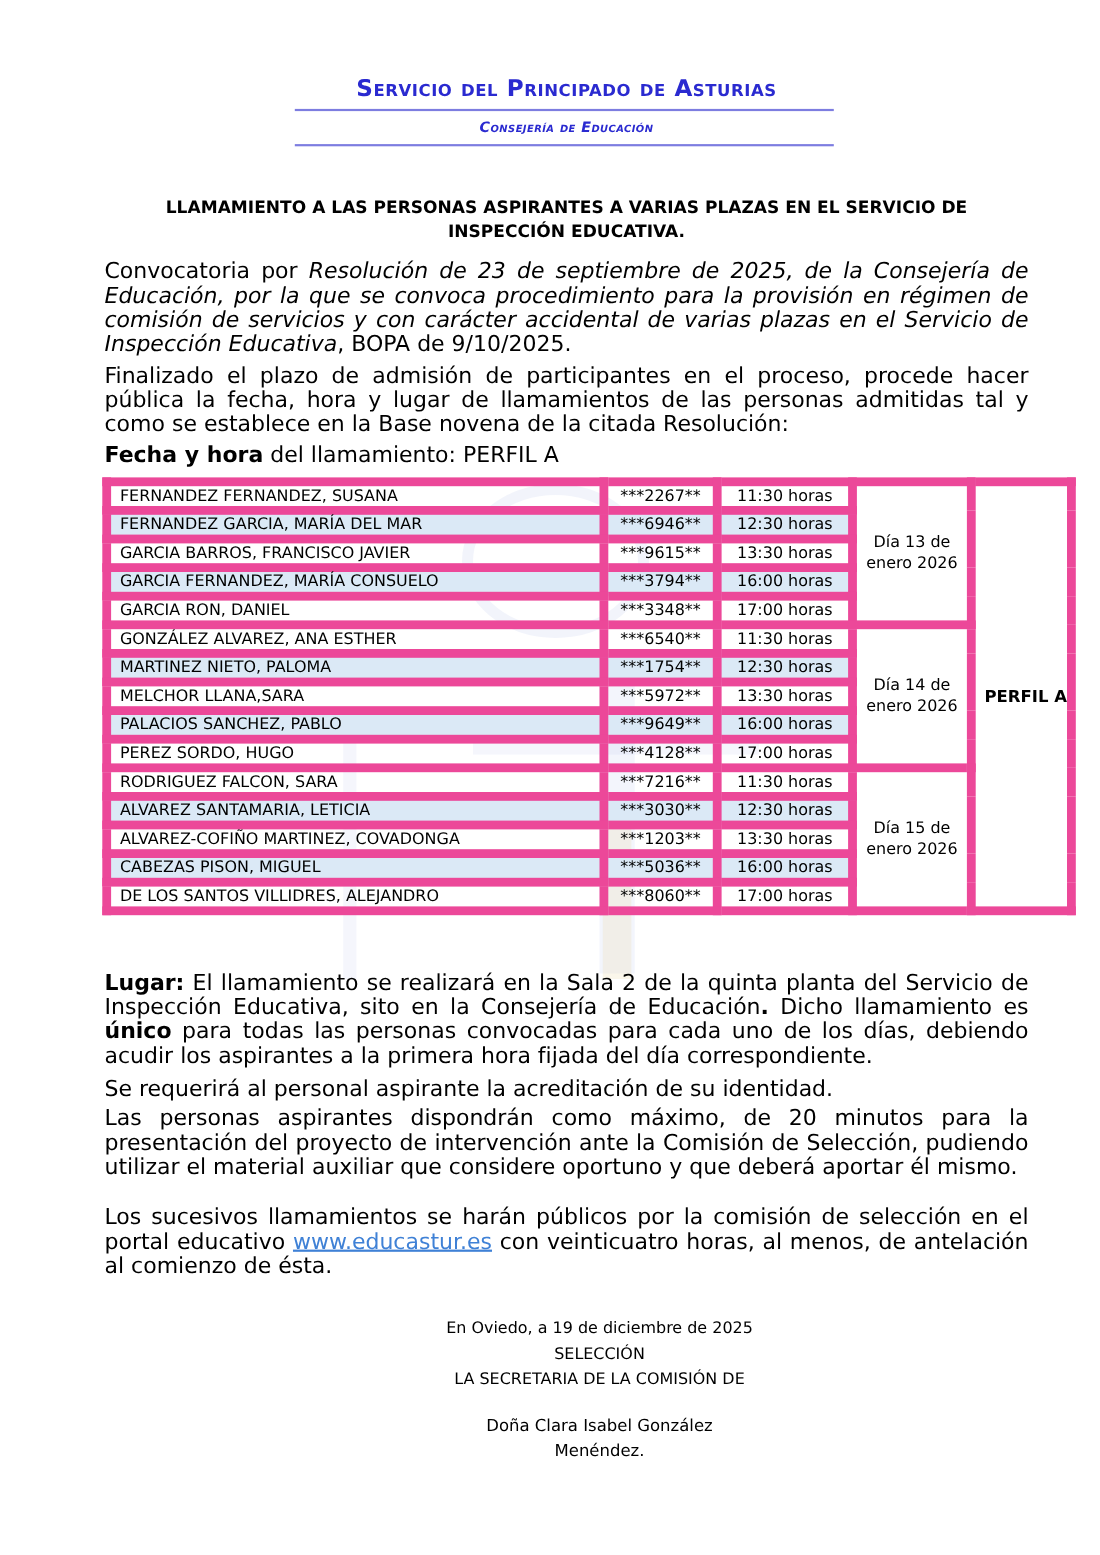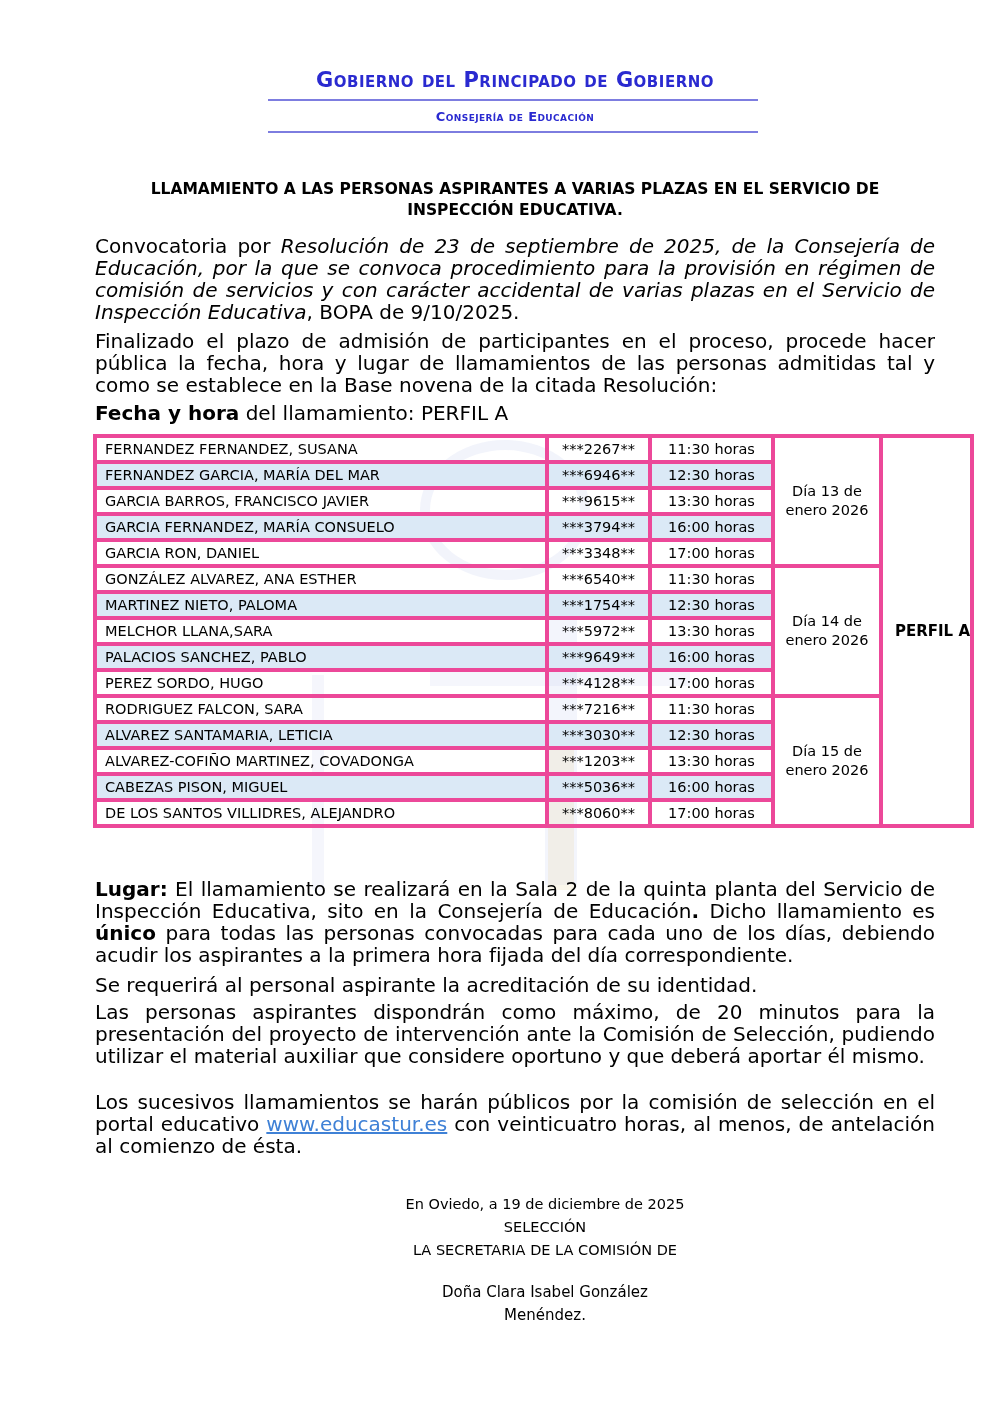--- a/index.html
+++ b/index.html
@@ -13,21 +13,21 @@
 
   
   .gov {
     text-align:center; font-variant:small-caps; font-weight:600;
     font-size:21px; letter-spacing:.5px; color:var(--accent,#2a2ad0);
   }
   .rule { height:2px; width:490px; margin-left:173px; background:var(--rule,#7d7de0); }
   .rule.top { margin-top:7px; }
   .dept {
     margin-top:8px; text-align:center; font-variant:small-caps; font-weight:600;
-    font-size:13px; letter-spacing:.4px; color:var(--accent,#2a2ad0);
+    font-size:13px; letter-spacing:.4px; color:var(--accent,#2a2ad0);font-style:italic;
   }
   .rule.bottom { margin-top:7px; }
 
   .title {
     margin:46px auto 0; max-width:780px; text-align:center;
     font-size:15.5px; line-height:21px; font-weight:bold;
   }
 
   .body-p { font-size:20px; line-height:22px; text-align:justify; }
   .it { font-style:italic; }
@@ -35,21 +35,21 @@
   .p-intro      { margin-top:14px; }
   .p-finalizado { margin-top:7px; }
   .fecha        { margin-top:6px; text-align:left; }
 
   
   .tbl {
     border-collapse:collapse; table-layout:fixed;
     width:877px; margin-top:10px; margin-left:-2px;
     background:transparent;
   }
-  .tbl td { border:4px solid #ec4899; height:26px; font-size:14.5px; vertical-align:middle; }
+  .tbl td { border:8px solid #ec4899; height:26px; font-size:14.5px; vertical-align:middle; }
   td.c-name { padding-left:8px; text-align:left; }
   td.c-dni, td.c-time { text-align:center; }
   td.alt { background:var(--alt,#dbe9f6); }
   td.c-date { text-align:center; line-height:19px; }
   td.c-perfil { text-align:right; font-weight:bold; font-size:15px; }
 
   .p-lugar     { margin-top:50px; }
   .p-identidad { margin-top:8px; text-align:left; }
   .p-proyecto  { margin-top:5px; }
   .p-sucesivos { margin-top:24px; }
@@ -84,21 +84,21 @@
     <div class="wm-circle"></div>
     <div class="wm-vbar"></div>
     <div class="wm-hbar"></div>
     <div class="wm-vline"></div>
     <div class="wm-cream"></div>
   </div>
 
   <div class="content">
 
     <div class="letterhead">
-      <div class="gov">Gobierno del Principado de Gobierno</div>
+      <div class="gov">Servicio del Principado de Asturias</div>
       <div class="rule top"></div>
       <div class="dept">Consejería de Educación</div>
       <div class="rule bottom"></div>
     </div>
 
     <h1 class="title">LLAMAMIENTO A LAS PERSONAS ASPIRANTES A VARIAS PLAZAS EN EL SERVICIO DE INSPECCIÓN EDUCATIVA.</h1>
 
     <p class="body-p p-intro"><span>Convocatoria por </span><span class="it">Resolución de 23 de septiembre de 2025, de la Consejería de Educación, por la que se convoca procedimiento para la provisión en régimen de comisión de servicios y con carácter accidental de varias plazas en el Servicio de Inspección Educativa</span><span>, BOPA de 9/10/2025.</span></p>
 
     <p class="body-p p-finalizado">Finalizado el plazo de admisión de participantes en el proceso, procede hacer pública la fecha, hora y lugar de llamamientos de las personas admitidas tal y como se establece en la Base novena de la citada Resolución:</p>

